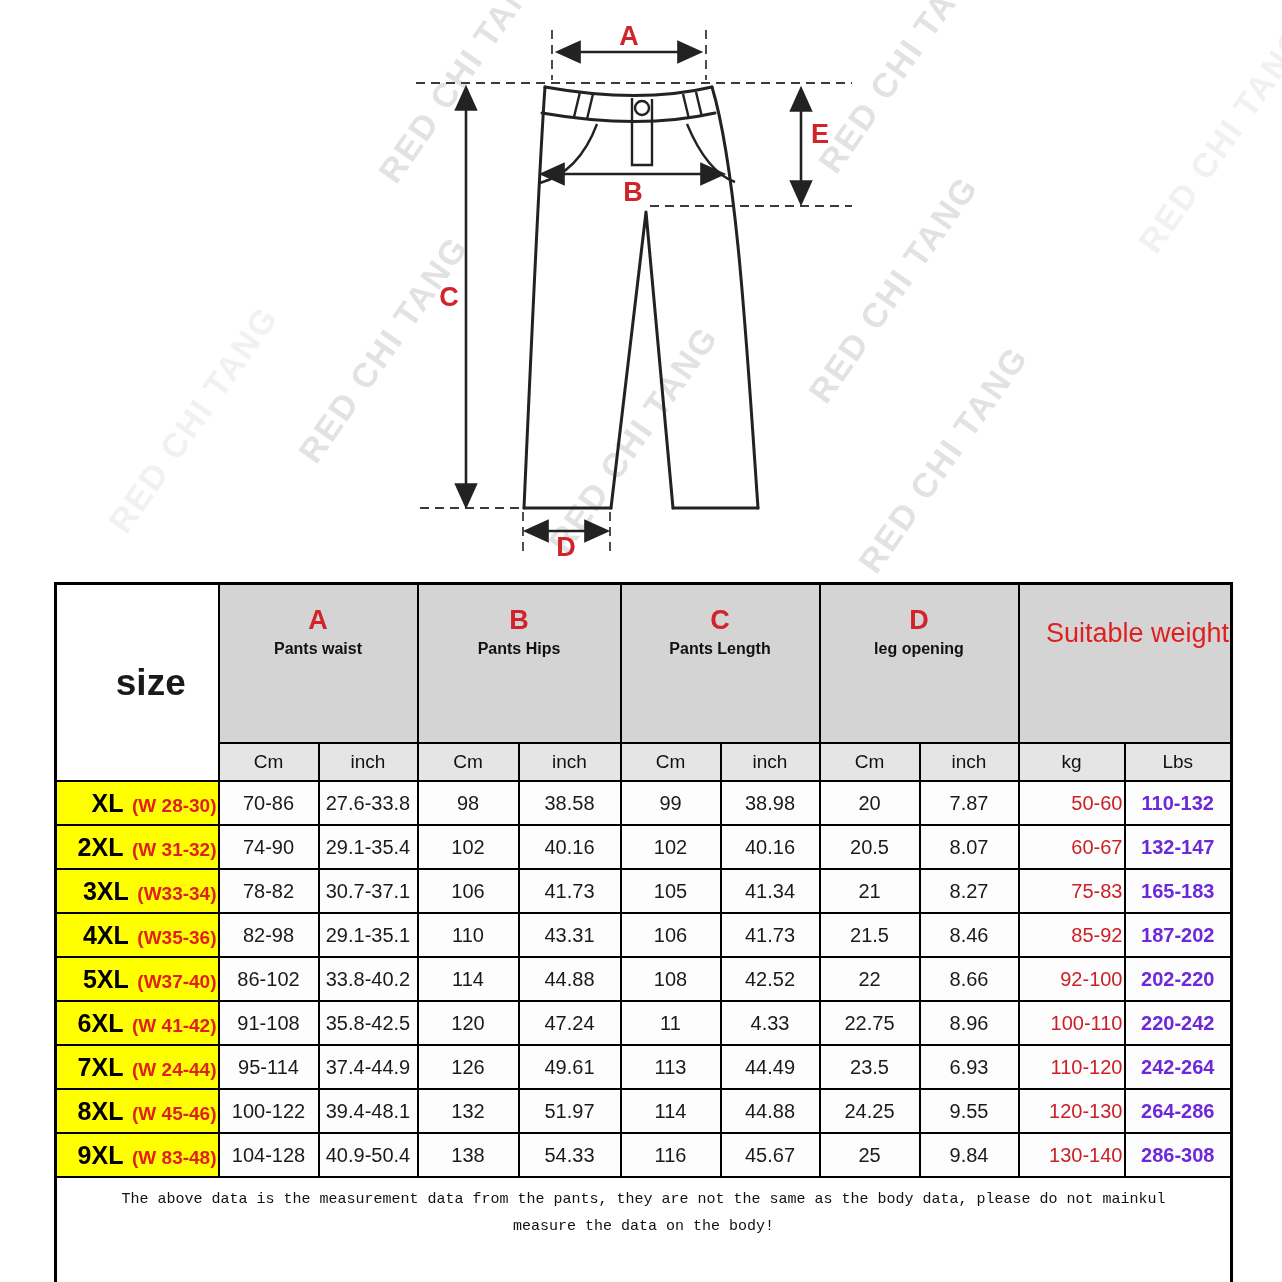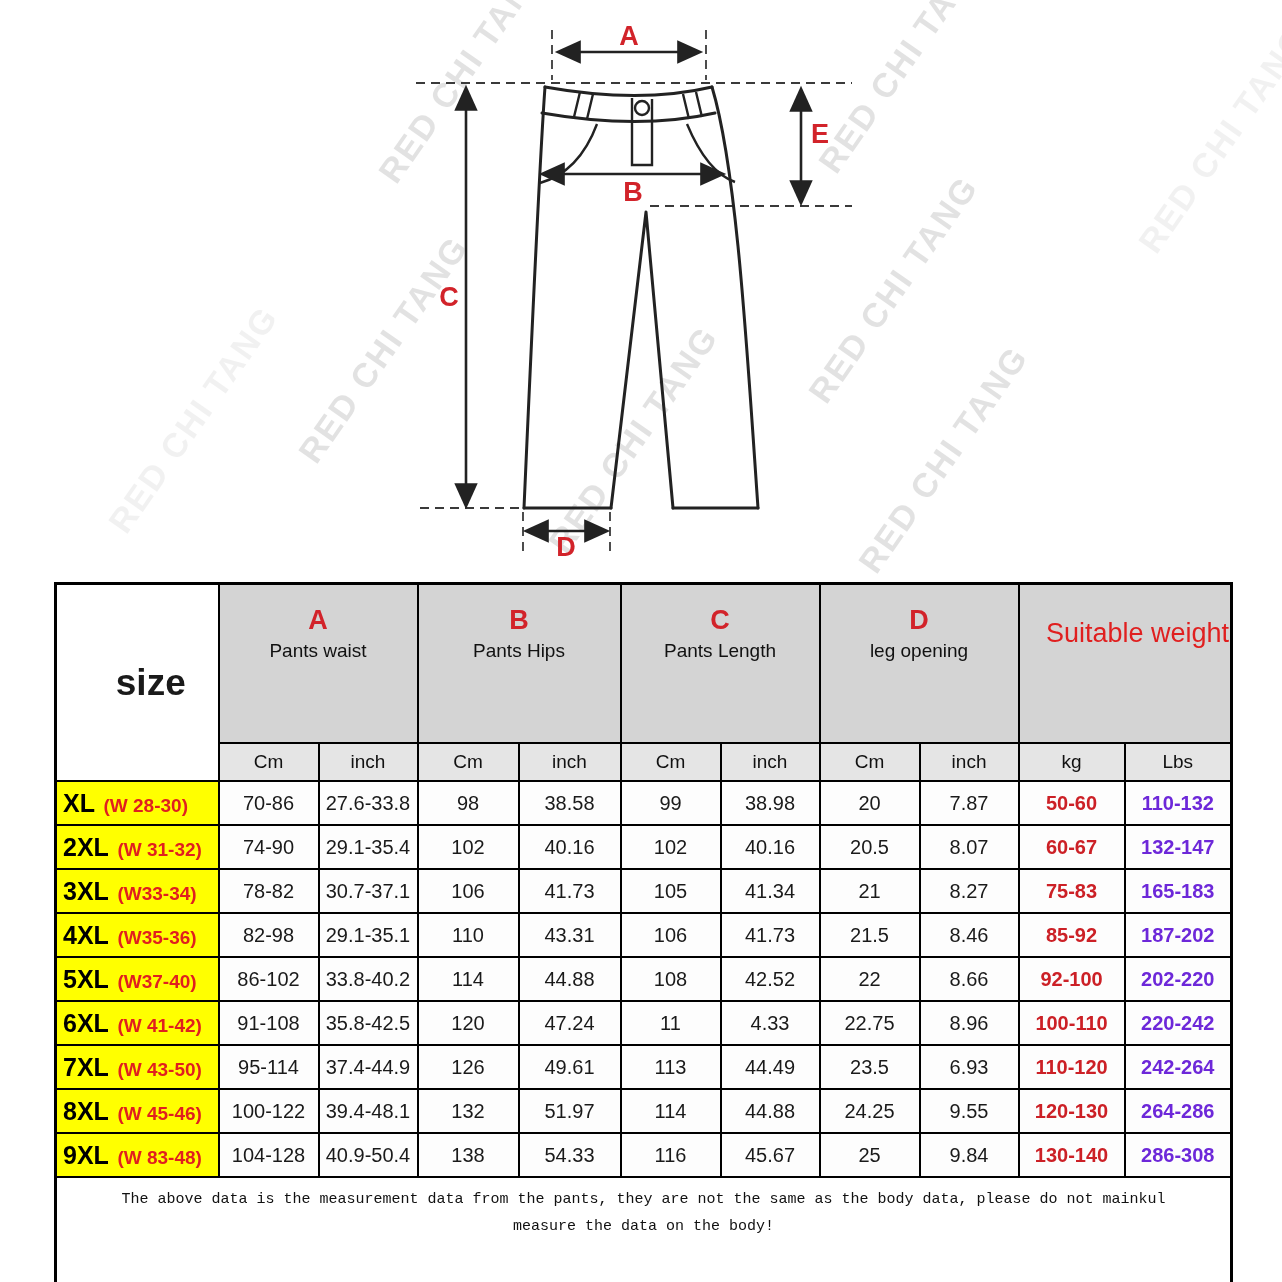--- a/index.html
+++ b/index.html
@@ -33,30 +33,30 @@
   .table-wrap{position:absolute;left:54px;top:582px;}
   table{border-collapse:collapse;table-layout:fixed;width:1177px;background:#fff;}
   th,td{border:2px solid #000;overflow:hidden;}
   table{border:3px solid #000;}
   .main-head th{background:#d4d4d4;vertical-align:top;text-align:center;height:155px;}
   th.size-head{
     background:#ffffff;vertical-align:middle;text-align:center;
     font-size:37px;font-weight:bold;padding-left:28px;
   }
   .g-letter{font-size:27px;font-weight:bold;color:#d2232a;margin-top:20px;line-height:1.1;}
-  .g-name{font-size:19px;font-weight:normal;color:#111;margin-top:4px;}
+  .g-name{font-size:16px;font-weight:bold;color:#111;margin-top:4px;}
   .weight .g-name{font-size:27px;font-weight:normal;color:#e01f1f;margin-top:32px;text-align:right;}
   .units td{height:34px;text-align:center;font-size:19px;background:#e5e5e5;color:#111;}
   tbody td{height:40px;text-align:center;font-size:20px;background:#fdfdfd;}
   td.size-cell{
-    background:#ffff00;text-align:left;padding-left:6px;white-space:nowrap;
+    background:#ffff00;text-align:right;padding-left:6px;white-space:nowrap;
   }
   .size-name{font-size:25px;font-weight:bold;color:#000;}
   .size-w{font-size:19px;font-weight:bold;color:#e01f1f;margin-left:3px;}
-  td.kg{color:#cc2026;font-weight:bold;}
+  td.kg{color:#cc2026;font-weight:normal;text-align:right;}
   td.lbs{color:#6d28d9;font-weight:bold;}
   td.note{
     height:120px;vertical-align:top;background:#fff;
     font-family:"Liberation Mono","DejaVu Sans Mono",monospace;
     font-size:15px;line-height:1.8;text-align:center;
     padding:8px 30px 0 30px;color:#111;
   }
 </style>
 </head>
 <body>
@@ -269,21 +269,21 @@
     <td class="num">4.33</td>
     <td class="num">22.75</td>
     <td class="num">8.96</td>
     <td class="num kg">100-110</td>
     <td class="num lbs">220-242</td>
   </tr>
 
   <tr>
     <td class="size-cell">
       <span class="size-name">7XL</span>
-      <span class="size-w">(W 43-50)</span>
+      <span class="size-w">(W 24-44)</span>
     </td>
     <td class="num">95-114</td>
     <td class="num">37.4-44.9</td>
     <td class="num">126</td>
     <td class="num">49.61</td>
     <td class="num">113</td>
     <td class="num">44.49</td>
     <td class="num">23.5</td>
     <td class="num">6.93</td>
     <td class="num kg">110-120</td>

